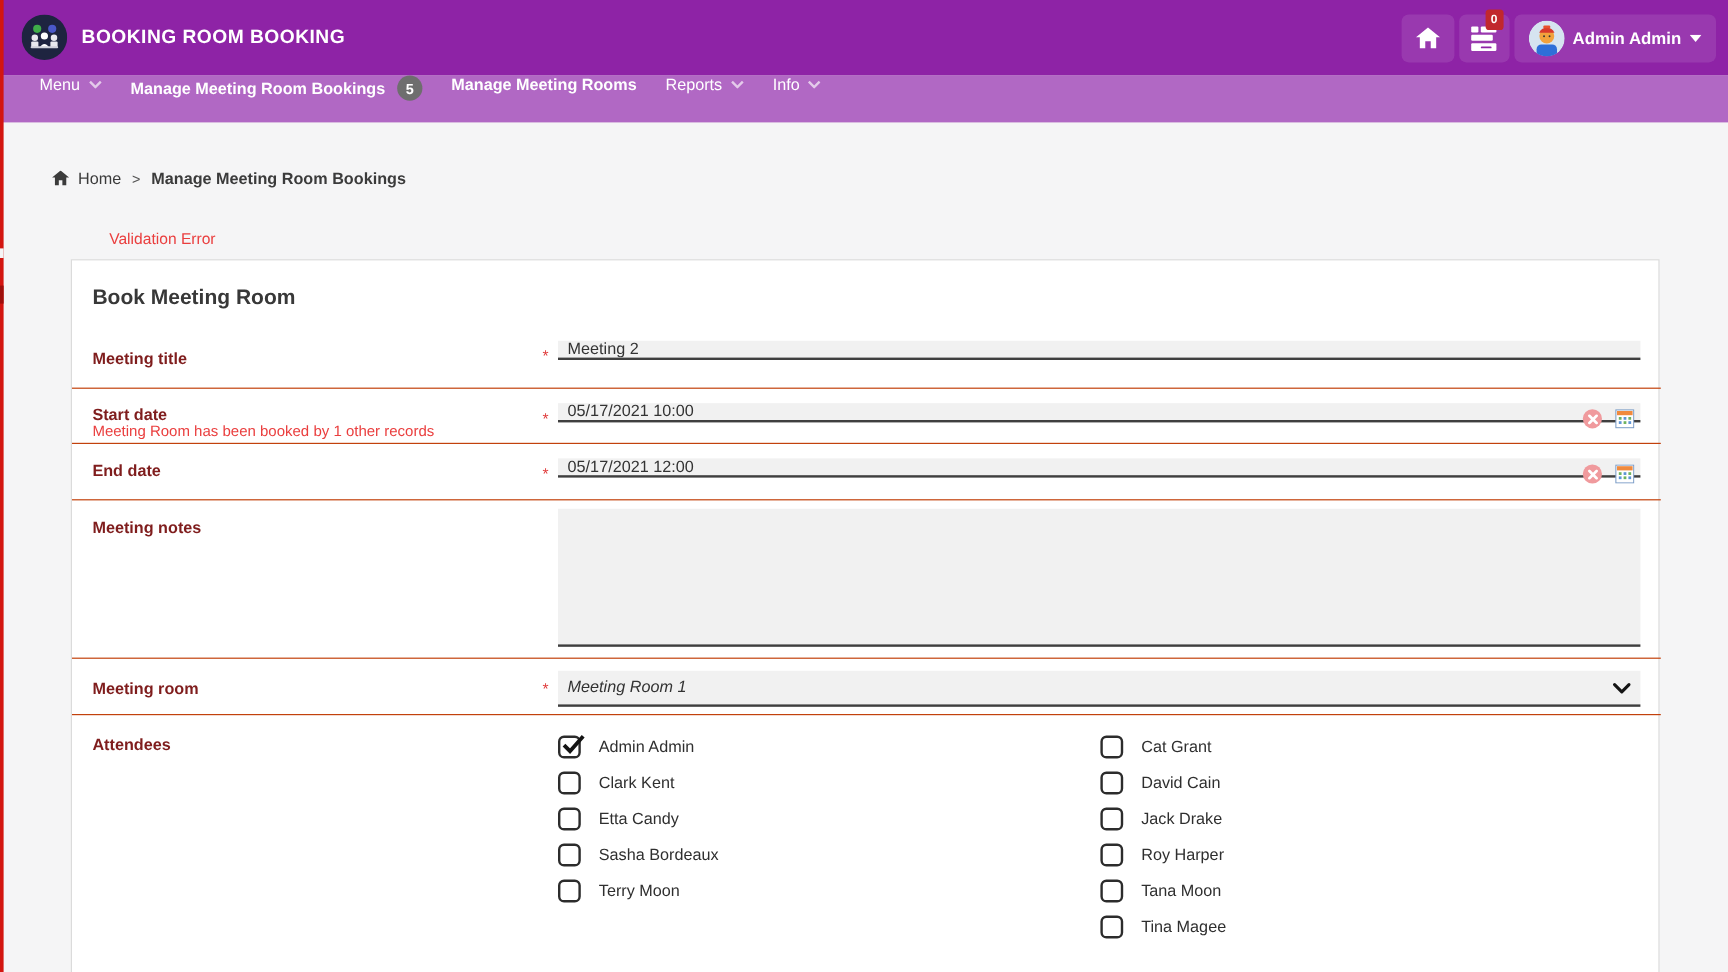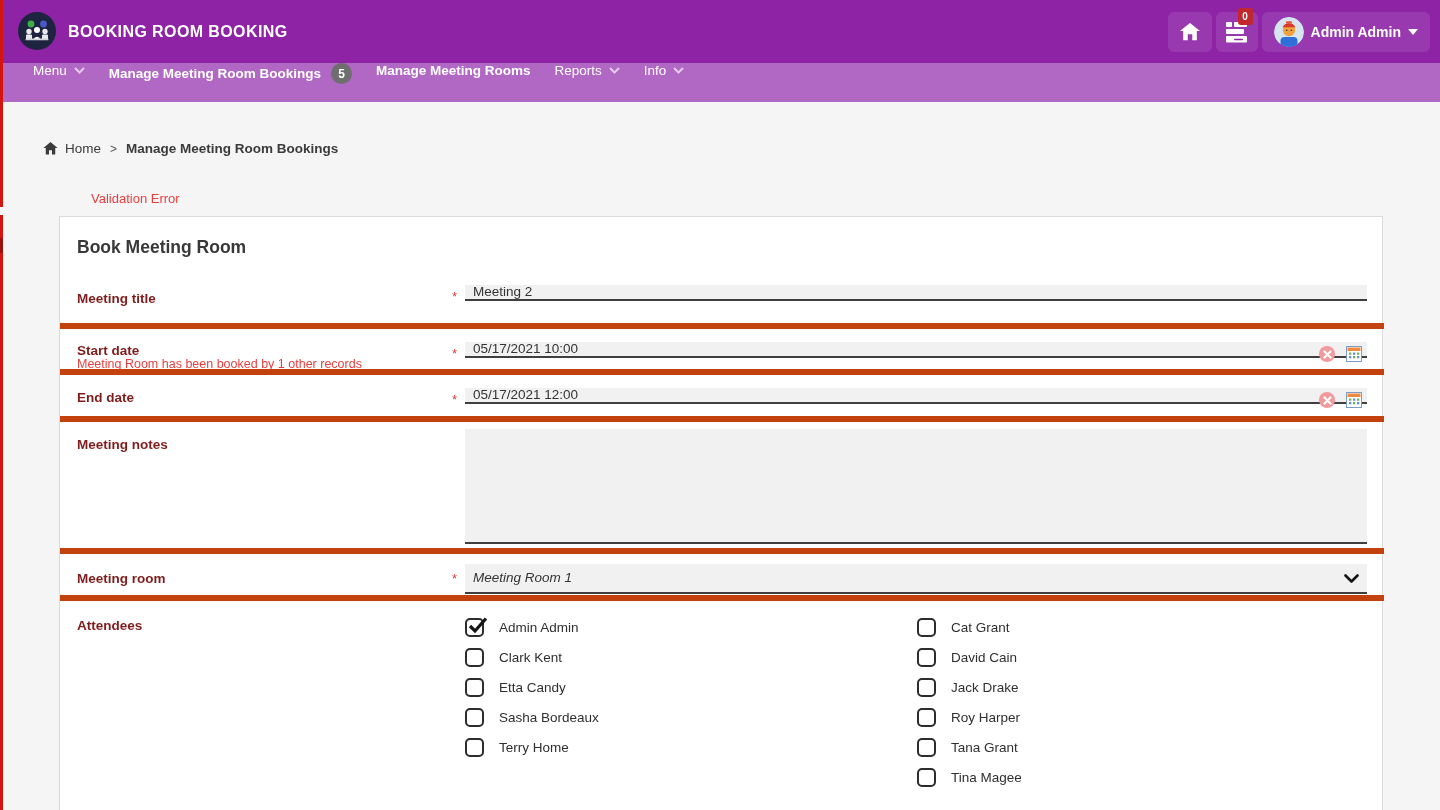--- a/index.html
+++ b/index.html
@@ -63,21 +63,21 @@
   
   .validation-error { position:absolute; left:59px; top:191px; color:#ea3e3e; font-size:13px;margin-left:32px; }
 
   
   .card {
     position:absolute; left:59px; top:216px; width:1324px; height:620px;
     background:#fff; border:1px solid #dbdbdb;
   }
   .card-title { position:absolute; left:17px; top:20px; font-size:17.5px; font-weight:700; color:#383838; }
 
-  .frow { position:absolute; left:0; width:1324px; border-top:6px solid #c2410c; }
+  .frow { position:absolute; left:0; width:1324px; border-top:1px solid #c2410c; }
   .frow.first { border-top:none; }
   .frow .flabel { position:absolute; left:17px; font-size:13.5px; font-weight:700; color:#7f1d1d; }
   .frow .ferr { position:absolute; left:17px; font-size:12.5px; color:#ea3e3e; white-space:nowrap; }
   .req { position:absolute; left:392px; color:#e03c3c; font-size:13px; }
 
   .fieldwrap { position:absolute; left:405px; width:902px; }
   .tinput {
     width:902px; height:16px; background:#f1f1f1; border:none; border-bottom:2px solid #3f3f3f;
     font-family:"Liberation Sans",sans-serif; font-size:13.5px; color:#333; padding:0 70px 0 8px; outline:none;
   }
@@ -309,21 +309,21 @@
       <div class="att-item">
         <span class="cb"></span>
         <span class="att-name">Etta Candy</span>
       </div>
       <div class="att-item">
         <span class="cb"></span>
         <span class="att-name">Sasha Bordeaux</span>
       </div>
       <div class="att-item">
         <span class="cb"></span>
-        <span class="att-name">Terry Home</span>
+        <span class="att-name">Terry Moon</span>
       </div>
     </div>
 
     <div class="att-col c2">
       <div class="att-item">
         <span class="cb"></span>
         <span class="att-name">Cat Grant</span>
       </div>
       <div class="att-item">
         <span class="cb"></span>
@@ -332,21 +332,21 @@
       <div class="att-item">
         <span class="cb"></span>
         <span class="att-name">Jack Drake</span>
       </div>
       <div class="att-item">
         <span class="cb"></span>
         <span class="att-name">Roy Harper</span>
       </div>
       <div class="att-item">
         <span class="cb"></span>
-        <span class="att-name">Tana Grant</span>
+        <span class="att-name">Tana Moon</span>
       </div>
       <div class="att-item">
         <span class="cb"></span>
         <span class="att-name">Tina Magee</span>
       </div>
     </div>
   </div>
 </div>
 
 </body></html>

